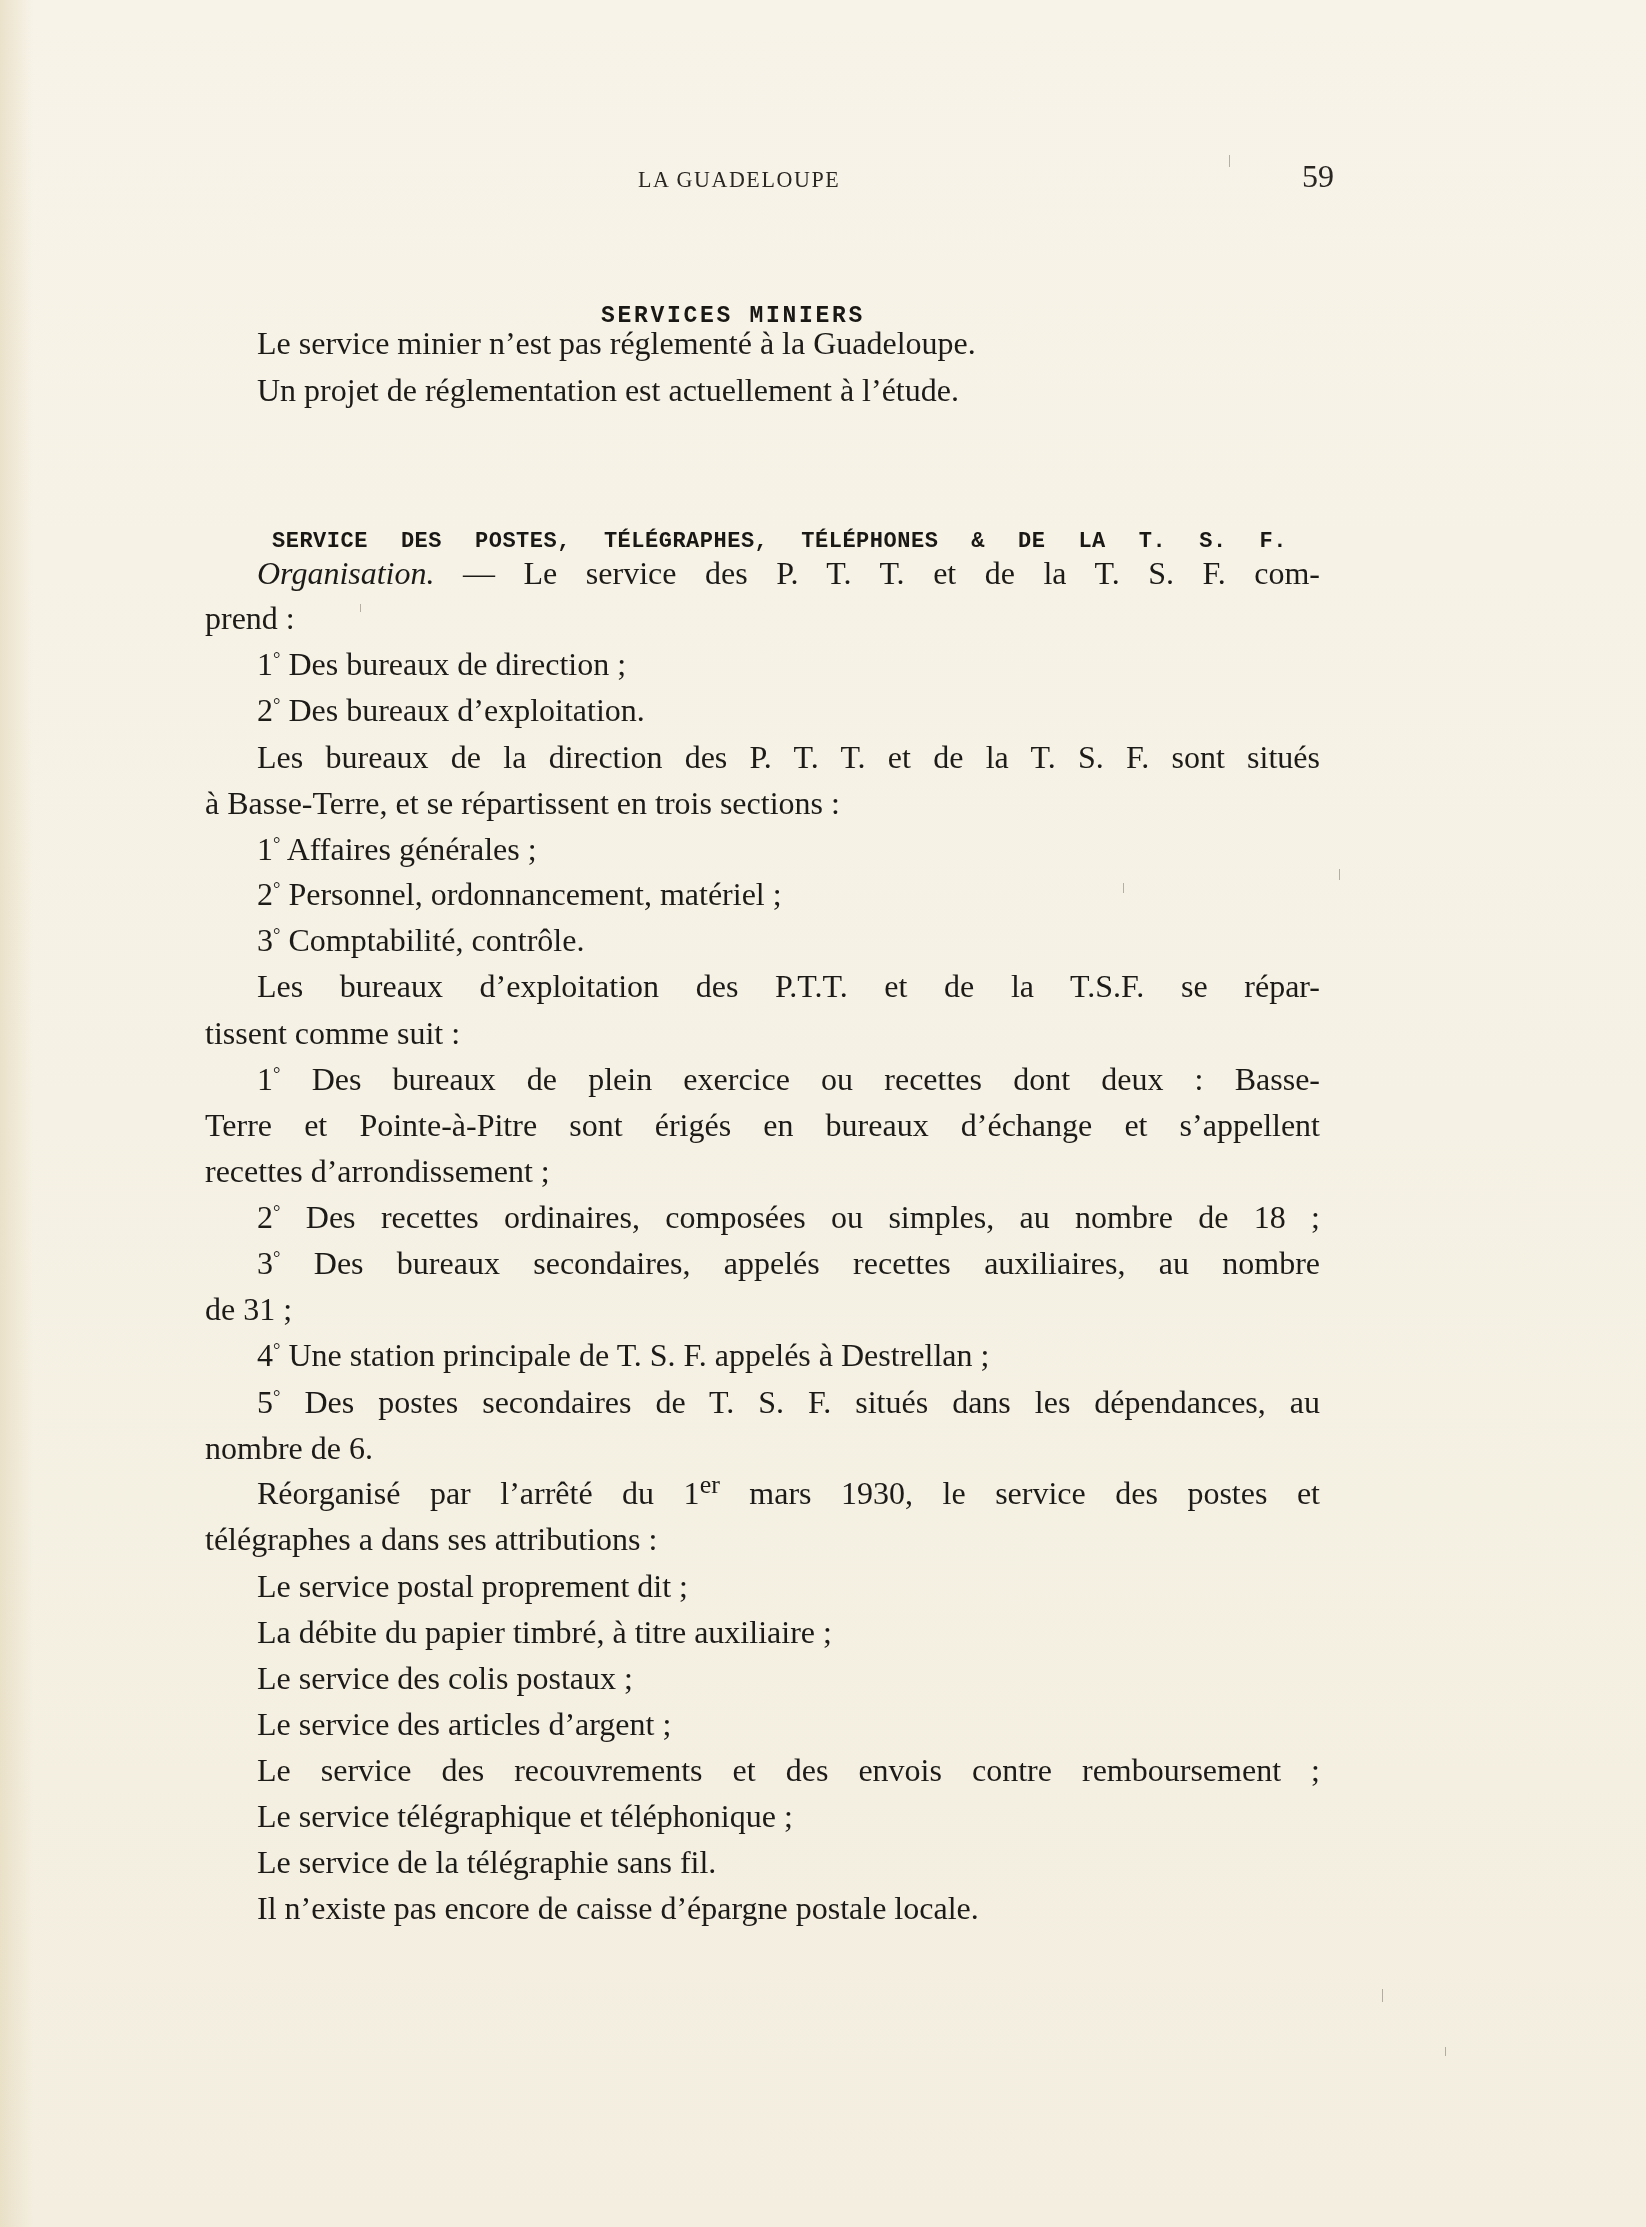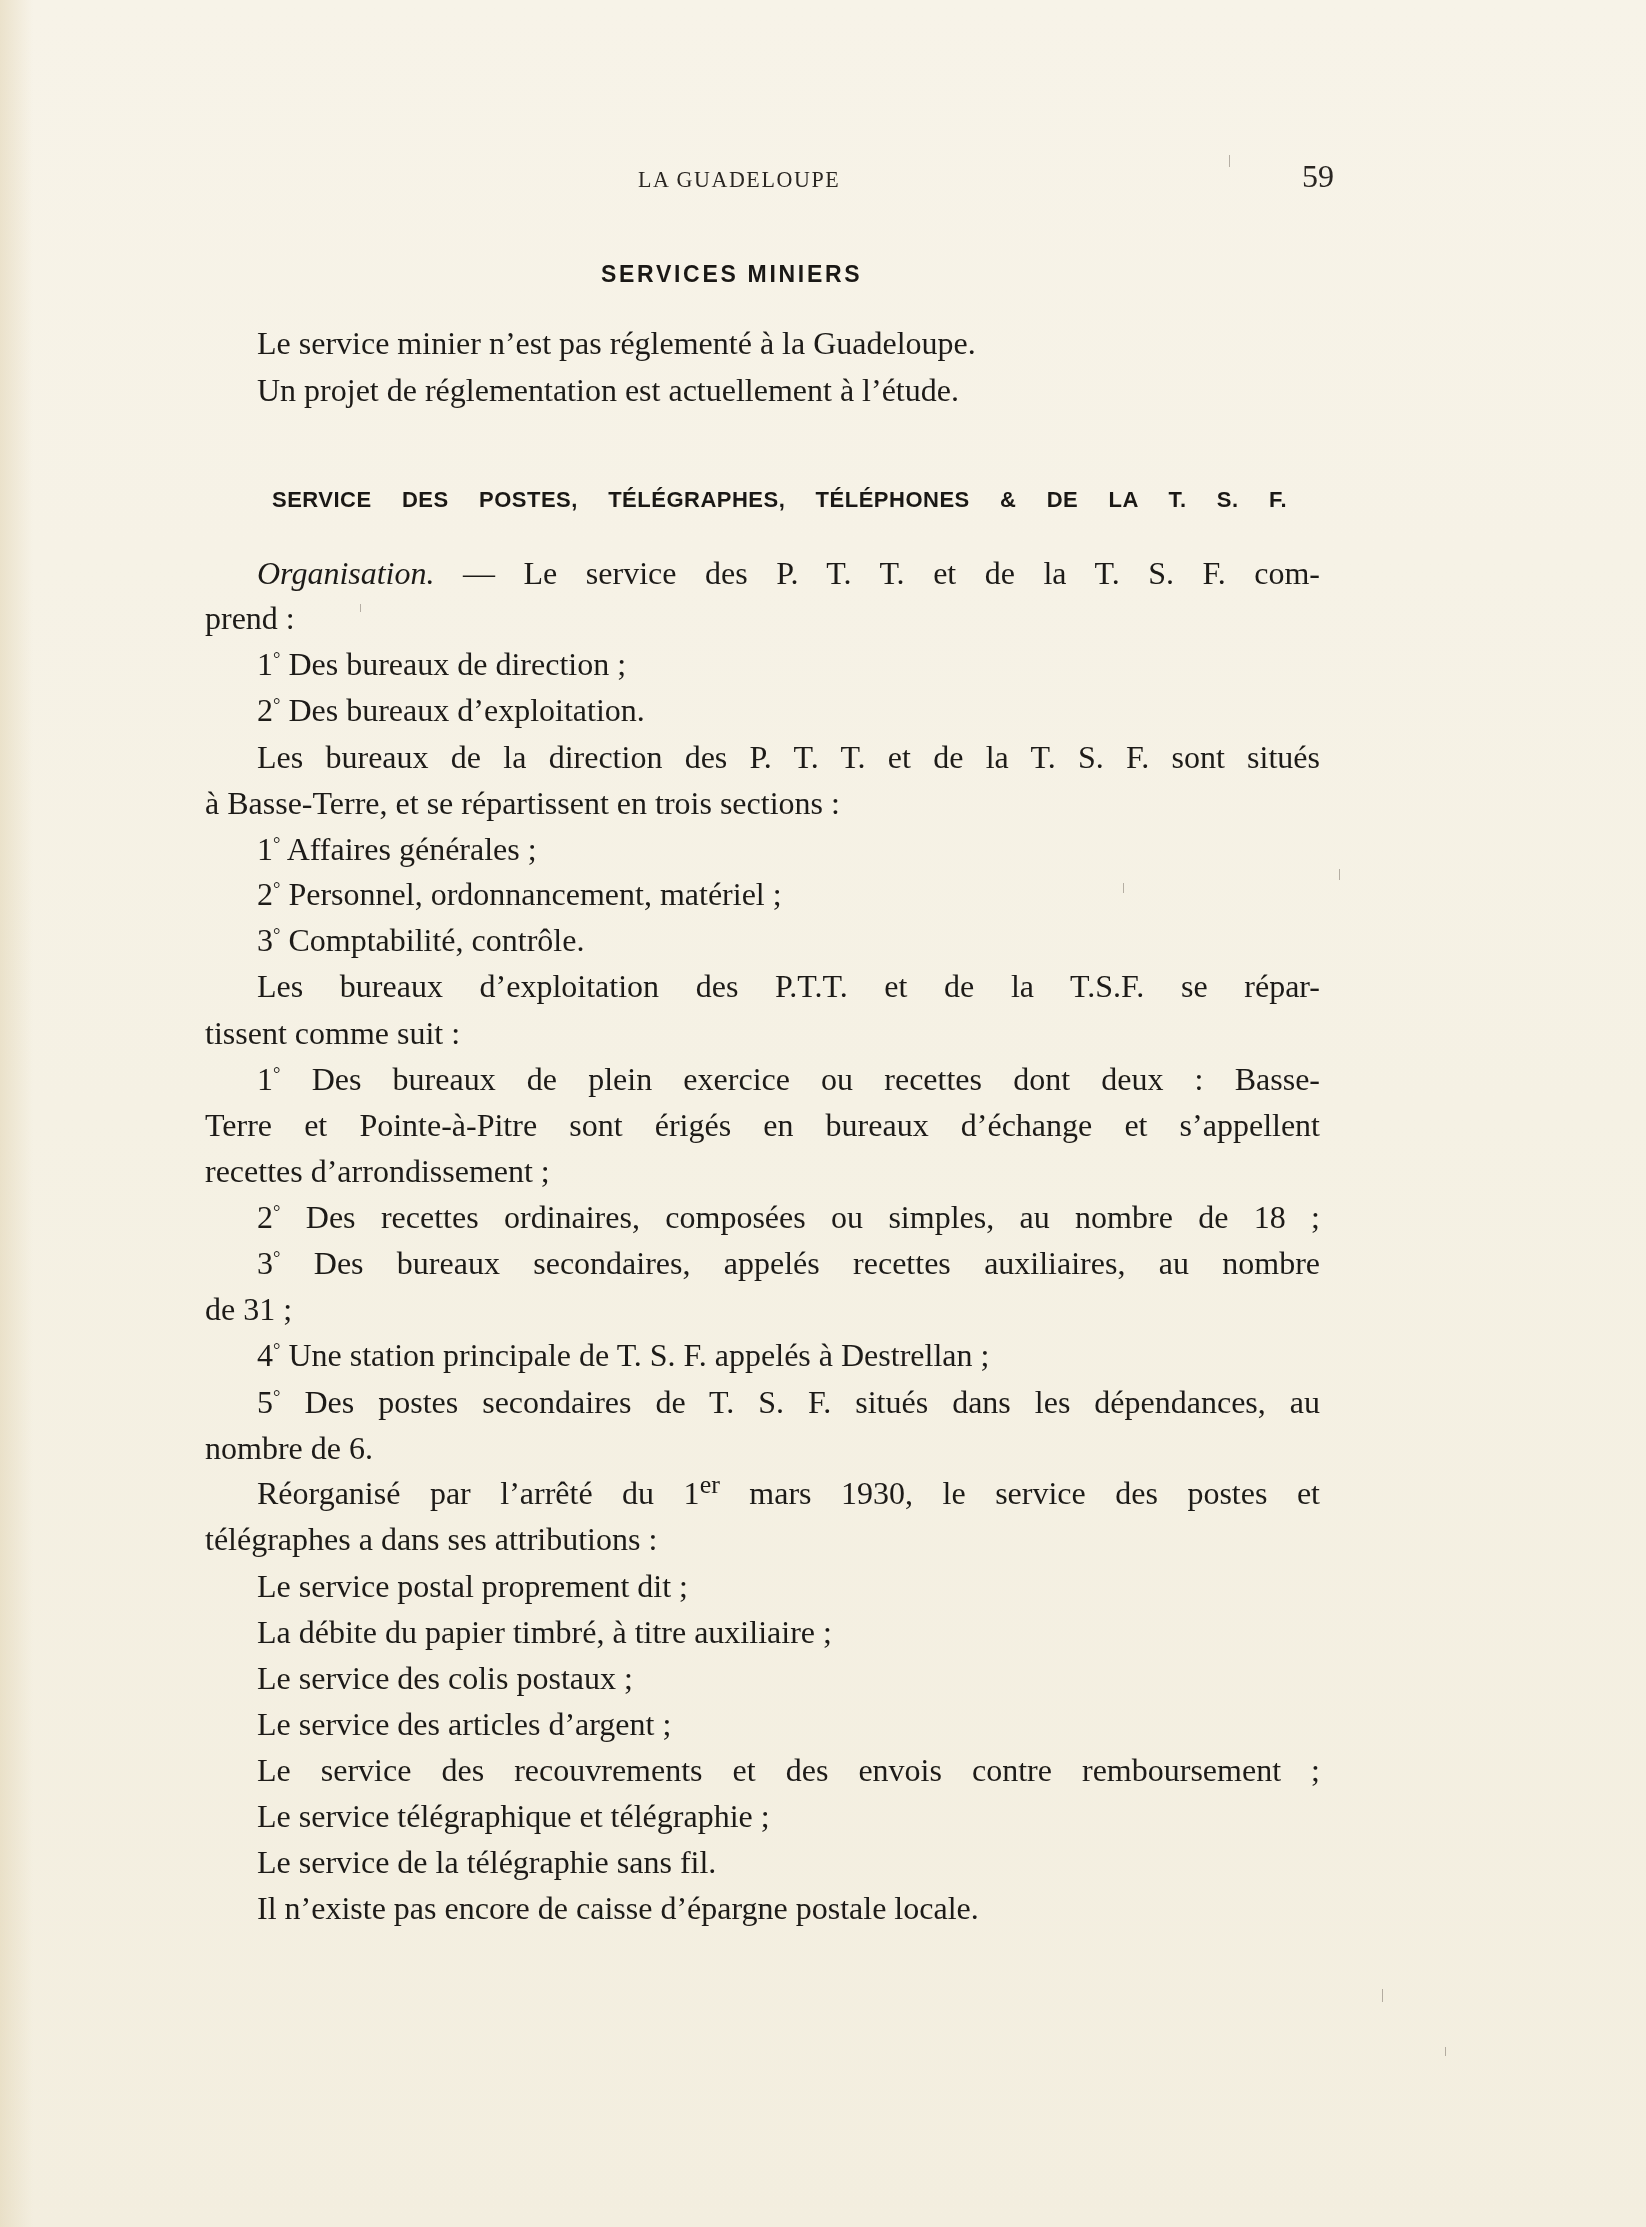--- a/index.html
+++ b/index.html
@@ -38,24 +38,25 @@
     position: absolute;
     top: 158px;
     left: 1271px;
     font-family: "Liberation Serif", serif;
     font-size: 32px;
     color: #2a2622;
     margin-left: 31px;
   }
   .section-title {
     position: absolute;
-    font-family: Liberation Sans, sans-serif;
+    font-family: Liberation Mono, monospace;
     font-weight: bold;
     color: #1a1815;
     white-space: nowrap;
+    margin-top: 42px;
   }
   .title-1 {
     top: 261px;
     left: 601px;
     font-size: 23px;
     letter-spacing: 2.7px;
   }
   .title-2 {
     top: 487px;
     left: 272px;
@@ -161,21 +162,21 @@
   <div class="line cont" style="top:1429px">nombre de 6.</div>
 
   <div class="line full-indent" style="top:1474px"><span>Réorganisé par l’arrêté du 1</span><sup class="er">er</sup><span> mars 1930, le service des postes et</span></div>
   <div class="line cont" style="top:1520px">télégraphes a dans ses attributions :</div>
 
   <div class="line indent" style="top:1567px">Le service postal proprement dit ;</div>
   <div class="line indent" style="top:1613px">La débite du papier timbré, à titre auxiliaire ;</div>
   <div class="line indent" style="top:1659px">Le service des colis postaux ;</div>
   <div class="line indent" style="top:1705px">Le service des articles d’argent ;</div>
   <div class="line full-indent" style="top:1751px">Le service des recouvrements et des envois contre remboursement ;</div>
-  <div class="line indent" style="top:1797px">Le service télégraphique et télégraphie ;</div>
+  <div class="line indent" style="top:1797px">Le service télégraphique et téléphonique ;</div>
   <div class="line indent" style="top:1843px">Le service de la télégraphie sans fil.</div>
   <div class="line indent" style="top:1889px">Il n’existe pas encore de caisse d’épargne postale locale.</div>
 
   <div class="specks">
     <span style="left:1229px;top:155px;height:12px"></span>
     <span style="left:360px;top:604px;height:7.7px"></span>
     <span style="left:1123px;top:883px;height:9.8px"></span>
     <span style="left:1339px;top:869px;height:11px"></span>
     <span style="left:1382px;top:1989px;height:13px"></span>
     <span style="left:1445px;top:2047px;height:8.7px"></span>

